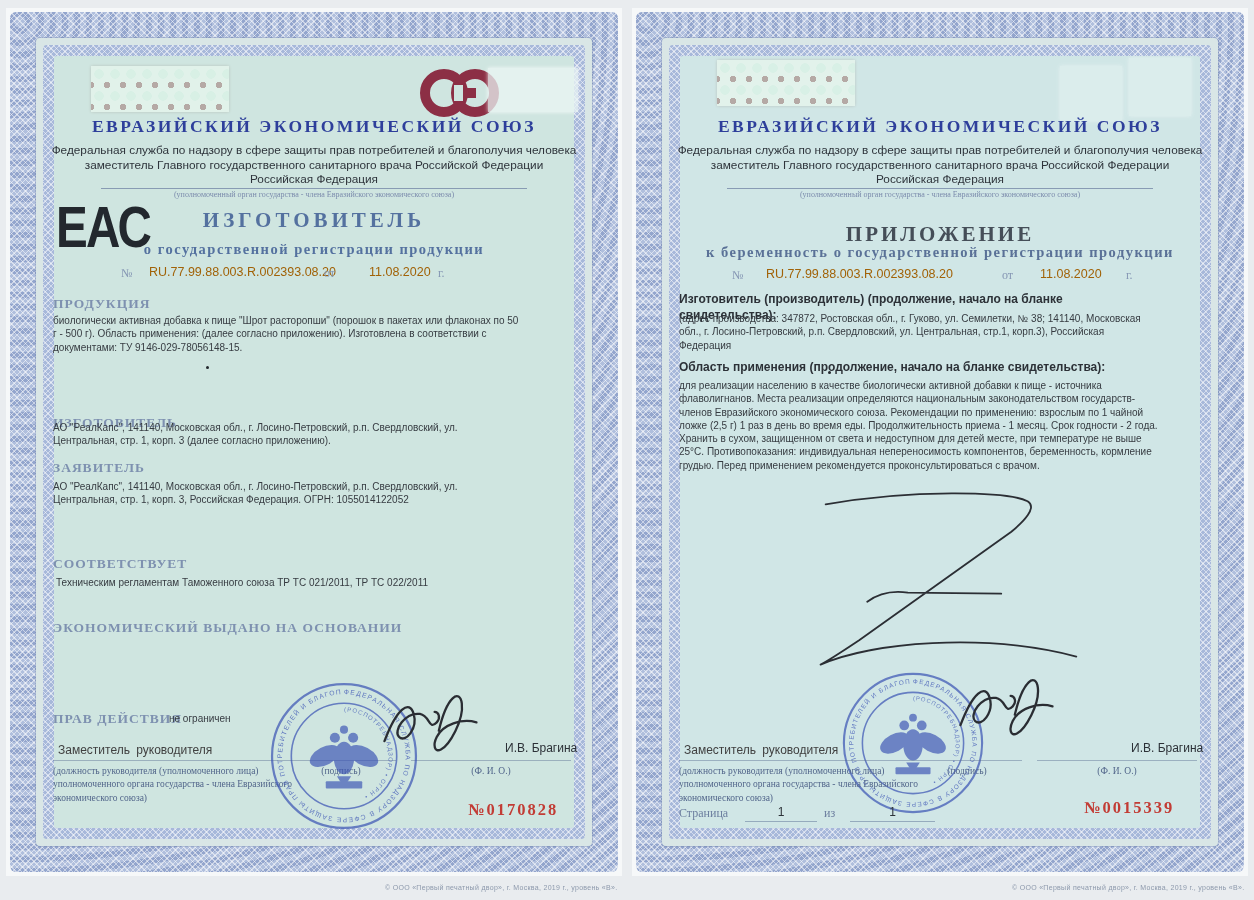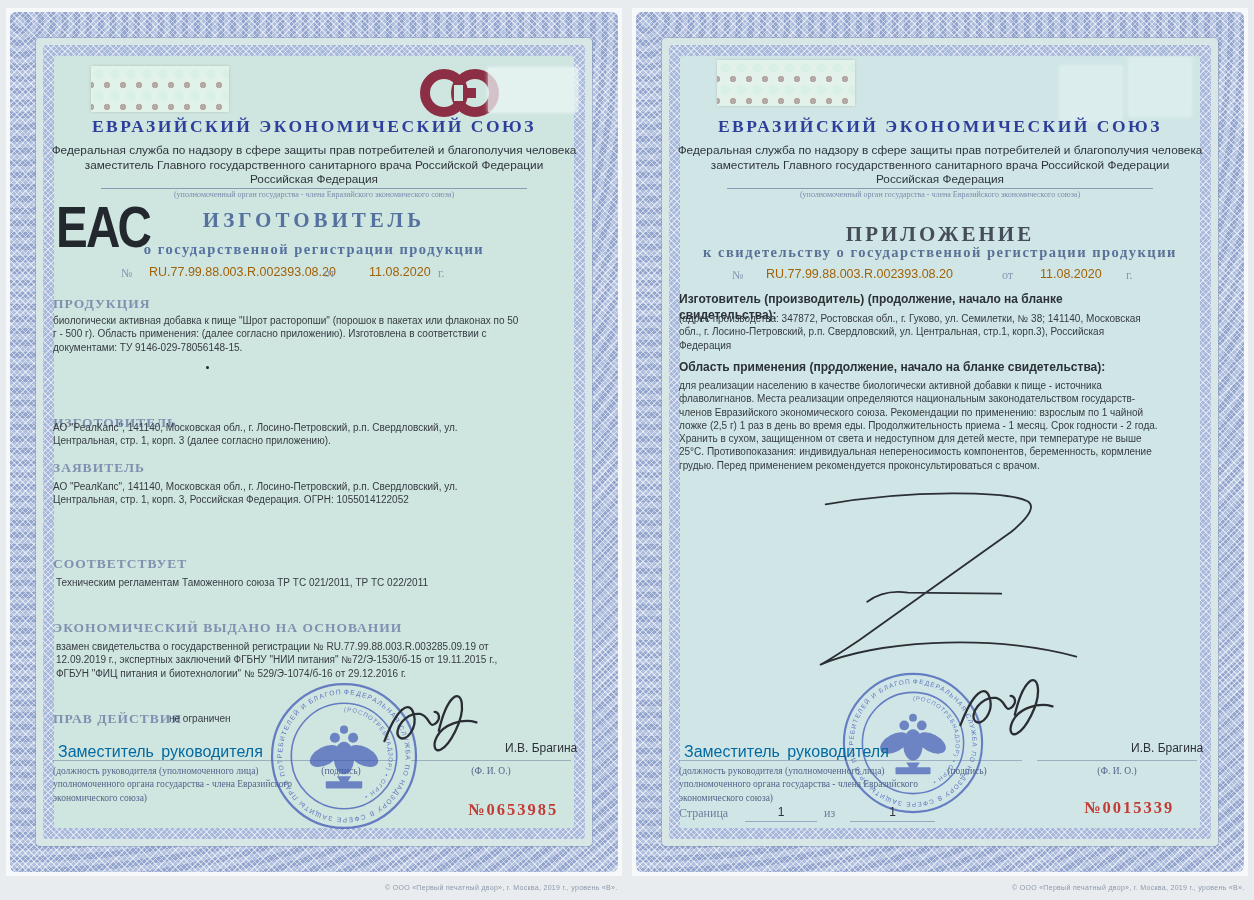--- a/index.html
+++ b/index.html
@@ -55,21 +55,21 @@
   .numrow span{position:absolute;white-space:nowrap;}
   .lab{font-family:"Liberation Serif",serif;font-size:12px;color:#8495b3;}
   .val{font-size:12.5px;color:#a16207;}
 
   .sec-title{position:absolute;font-family:"Liberation Serif",serif;font-size:13.5px;
     letter-spacing:1px;color:#7e91b0;font-weight:bold;}
   .body-txt{position:absolute;font-size:10px;color:#363b41;line-height:1.33;}
   .b-head{position:absolute;font-size:12px;font-weight:bold;color:#2c3137;line-height:1.3;}
   .dot{position:absolute;width:3px;height:3px;background:#23282e;border-radius:50%;}
 
-  .sig-label{position:absolute;font-size:16px;color:#0369a1;word-spacing:3px;}
+  .sig-label{position:absolute;font-size:12px;color:#404040;word-spacing:3px;}
   .sig-name{position:absolute;font-size:12px;color:#2c3137;white-space:nowrap;}
   .sig-line{position:absolute;height:1px;background:#5a6f93;opacity:.45;}
   .cap{position:absolute;font-family:"Liberation Serif",serif;font-size:9.5px;color:#51658a;line-height:1.4;}
   .cap-c{text-align:center;}
 
   .serial{position:absolute;font-family:"Liberation Serif",serif;font-weight:bold;
     font-size:16.5px;color:#c23c35;letter-spacing:2px;}
 
   .pgrow{position:absolute;font-family:"Liberation Serif",serif;font-size:12px;color:#6b7d9e;}
   .pgrow .pl{position:absolute;white-space:nowrap;}
@@ -129,21 +129,20 @@
     <div class="sec-title" style="left:47px;top:394px;margin-top:13px;">ИЗГОТОВИТЕЛЬ</div>
     <div class="body-txt" style="left:47px;top:413px;width:460px;">АО "РеалКапс", 141140, Московская обл., г. Лосино-Петровский, р.п. Свердловский, ул. Центральная, стр. 1, корп. 3 (далее согласно приложению).</div>
 
     <div class="sec-title" style="left:47px;top:452px;">ЗАЯВИТЕЛЬ</div>
     <div class="body-txt" style="left:47px;top:472px;width:460px;">АО "РеалКапс", 141140, Московская обл., г. Лосино-Петровский, р.п. Свердловский, ул. Центральная, стр. 1, корп. 3, Российская Федерация. ОГРН: 1055014122052</div>
 
     <div class="sec-title" style="left:47px;top:548px;">СООТВЕТСТВУЕТ</div>
     <div class="body-txt" style="left:50px;top:568px;width:470px;">Техническим регламентам Таможенного союза ТР ТС 021/2011, ТР ТС 022/2011</div>
 
     <div class="sec-title" style="left:47px;top:612px;">ЭКОНОМИЧЕСКИЙ ВЫДАНО НА ОСНОВАНИИ</div>
-    <div class="body-txt" style="left:50px;top:632px;width:475px;">взамен свидетельства о государственной регистрации № RU.77.99.88.003.R.003285.09.19 от 12.09.2019 г., экспертных заключений ФГБНУ "НИИ питания" №72/Э-1530/б-15 от 19.11.2015 г., ФГБУН "ФИЦ питания и биотехнологии" № 529/Э-1074/б-16 от 29.12.2016 г.</div>
 
     <div class="sec-title" style="left:47px;top:703px;">ПРАВ ДЕЙСТВИЯ</div>
     <div class="body-txt" style="left:163px;top:704px;width:200px;">не ограничен</div>
 
     <div class="sig-label" style="left:52px;top:735px;">Заместитель  руководителя</div>
     <div class="sig-name" style="left:499px;top:733px;">И.В. Брагина</div>
     <div class="sig-line" style="left:47px;top:752px;width:343px;"></div>
     <div class="sig-line" style="left:405px;top:752px;width:160px;"></div>
     <div class="cap" style="left:47px;top:757px;width:272px;">(должность руководителя (уполномоченного лица) уполномоченного органа государства - члена Евразийского экономического союза)</div>
     <div class="cap cap-c" style="left:295px;top:757px;width:80px;">(подпись)</div>
@@ -172,21 +171,21 @@
         <ellipse cx="94" cy="75" rx="16" ry="9" transform="rotate(28 94 75)"></ellipse>
         <ellipse cx="75" cy="77" rx="10" ry="16"></ellipse>
         <path d="M68 95 L82 95 L75 106 Z"></path>
         <rect x="57" y="100" width="36" height="7" rx="1"></rect>
       </g>
     </svg>
     <svg class="autograph" style="left:368px;top:668px;" width="115" height="100" viewBox="0 0 110 95">
       <path d="M10 62 C22 30 34 22 38 36 C42 50 30 64 24 58 C18 52 30 34 44 36 C54 38 52 52 60 44 C64 40 62 34 58 34 M62 52 C70 18 82 12 84 26 C86 42 72 66 64 70 C58 73 56 66 60 58 C66 46 84 40 98 44" stroke="#2a2d33" stroke-width="2.2" fill="none" stroke-linecap="round"></path>
     </svg>
 
-    <div class="serial" style="left:462px;top:792px;">№0653985</div>
+    <div class="serial" style="left:462px;top:792px;">№0170828</div>
   </div>
 </div>
 
 <div class="page" id="pageR">
   <div class="frame1">
     <div class="frame2">
       <div class="frame3">
         <div class="inner"></div>
       </div>
     </div>
@@ -197,21 +196,21 @@
     <div class="wpatch" style="left:497px;top:50px;width:62px;height:58px;opacity:.55;"></div>
 
     <div class="union-title" style="top:108px;">ЕВРАЗИЙСКИЙ ЭКОНОМИЧЕСКИЙ СОЮЗ</div>
     <div class="auth" style="top:135px;">Федеральная служба по надзору в сфере защиты прав потребителей и благополучия человека</div>
     <div class="auth" style="top:150px;">заместитель Главного государственного санитарного врача Российской Федерации</div>
     <div class="auth" style="top:164px;">Российская Федерация</div>
     <div class="rule" style="top:180px;left:95px;right:95px;"></div>
     <div class="rule-note" style="top:182px;">(уполномоченный орган государства - члена Евразийского экономического союза)</div>
 
     <div class="doc-title" style="top:198px;">ПРИЛОЖЕНИЕ</div>
-    <div class="doc-sub" style="top:236px;">к свидетельству о государственной регистрации продукции</div>
+    <div class="doc-sub" style="top:236px;">к беременность о государственной регистрации продукции</div>
 
     <div class="numrow">
       <span class="lab" style="left:100px;top:260px;">№</span>
       <span class="val" style="left:134px;top:259px;">RU.77.99.88.003.R.002393.08.20</span>
       <span class="lab" style="left:370px;top:260px;">от</span>
       <span class="val" style="left:408px;top:259px;">11.08.2020</span>
       <span class="lab" style="left:494px;top:260px;">г.</span>
     </div>
 
     <div class="b-head" style="left:47px;top:284px;width:480px;">Изготовитель (производитель) (продолжение, начало на бланке свидетельства):</div>

